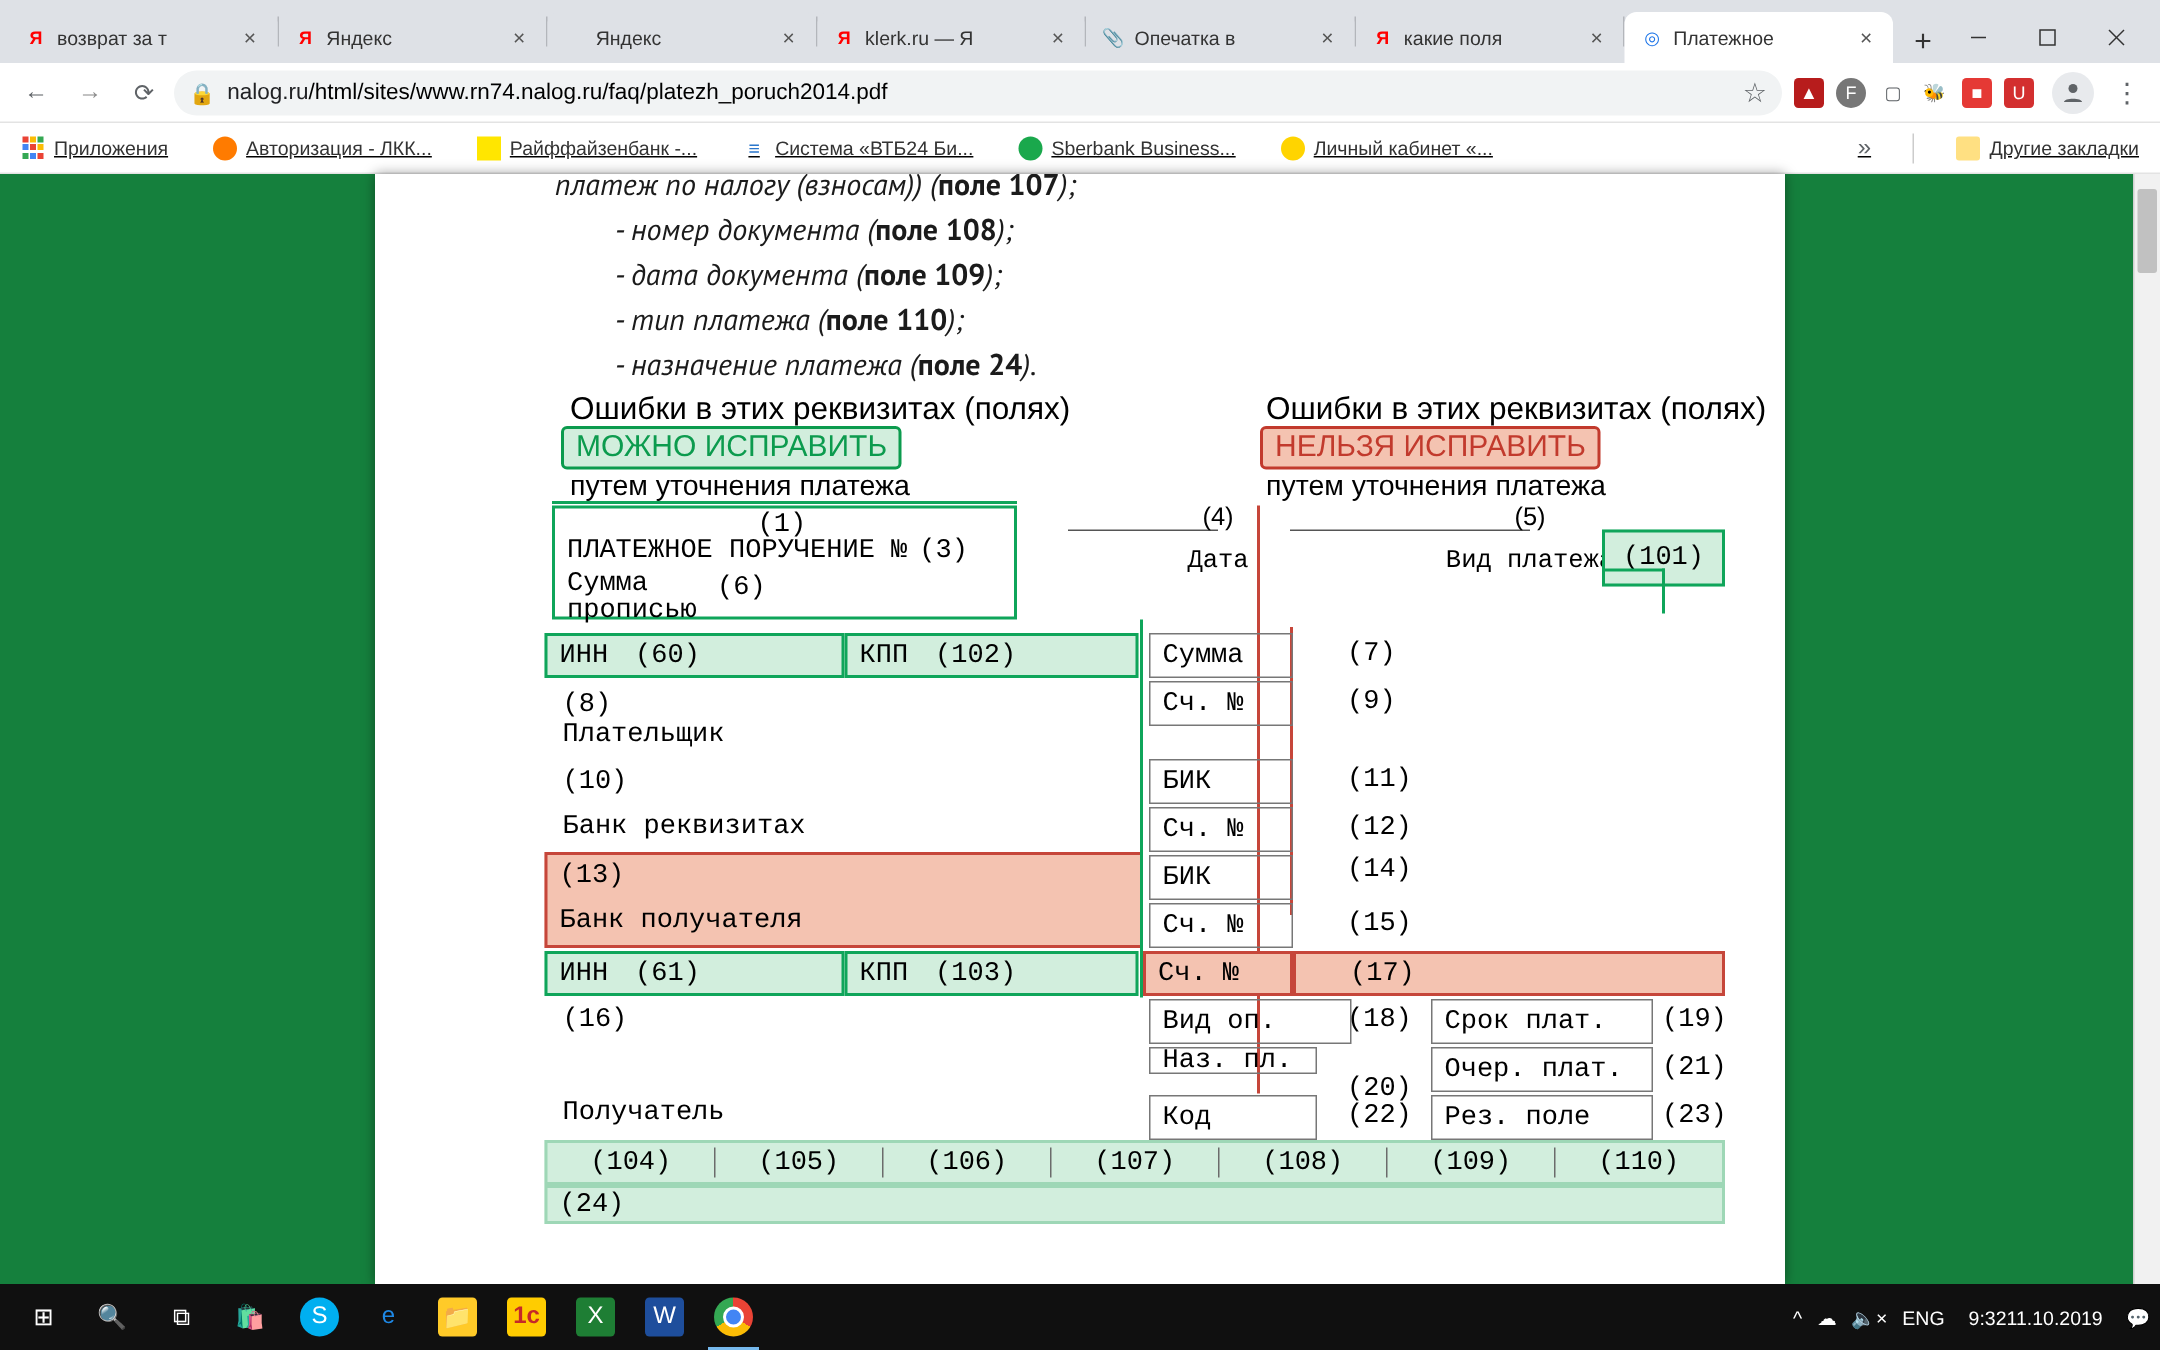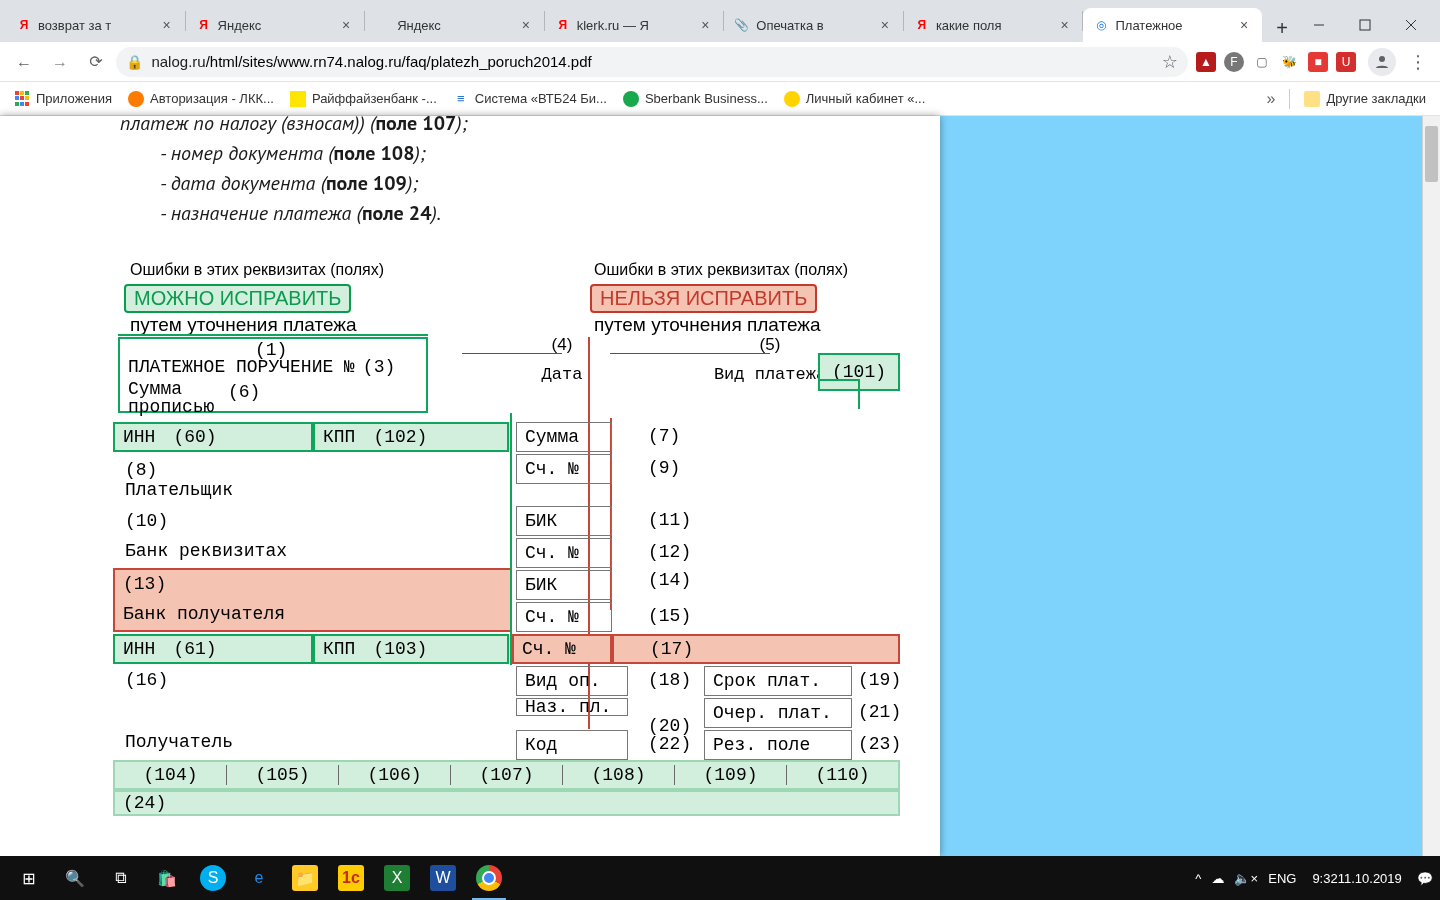--- a/index.html
+++ b/index.html
@@ -31,38 +31,38 @@
   .secure { color: #5f6367; font-size: 14px; }
   .url { white-space: nowrap; overflow: hidden; }
   .url .host { color: #202124; }
   .url .path { color: #000000; }
   .star { color: #5f6367; font-size: 18px; margin-left: auto; }
   .ext-icons { display: flex; gap: 8px; align-items: center; margin: 0 4px; }
   .ext { width: 20px; height: 20px; display: inline-flex; align-items: center; justify-content: center; border-radius: 3px; font-size: 12px; }
   .avatar { width: 28px; height: 28px; border-radius: 50%; background: #e8eaed; color: #5f6367; display: flex; align-items: center; justify-content: center; margin: 0 4px; }
   .menu-dots { width: 28px; height: 28px; display: flex; align-items: center; justify-content: center; color: #5f6367; font-size: 18px; }
 
-  .bookmarks { display: flex; align-items: center; height: 34px; background: #fff; border-bottom: 1px solid #e3e3e3; padding: 0 8px; gap: 4px; }
+  .bookmarks { display: flex; align-items: center; height: 34px; background: #fff; border-bottom: 1px solid #e3e3e3; padding: 0 8px; gap: 18px; text-decoration: underline; }
   .bm { display: flex; align-items: center; gap: 6px; padding: 2px 6px; border-radius: 4px; font-size: 13px; color: #333; white-space: nowrap; }
   .bm .favicon { width: 16px; height: 16px; display: inline-flex; align-items: center; justify-content: center; }
   .bm-spacer { flex: 1; }
   .bm-chevron { color: #5f6367; padding: 0 6px; }
   .bm-sep { width: 1px; height: 20px; background: #ccc; margin: 0 4px; }
 
   
-  .viewer { position: relative; height: calc(900px - 42px - 40px - 34px - 44px); background: #7dd3fc; display: flex; justify-content: flex-start; }
+  .viewer { position: relative; height: calc(900px - 42px - 40px - 34px - 44px); background: #15803d; display: flex; justify-content: center; }
   .page { width: 940px; height: 100%; background: #fff; position: relative; box-shadow: 0 0 8px rgba(0,0,0,.4); overflow: hidden; }
   .scrollbar { position: absolute; right: 0; top: 0; bottom: 0; width: 18px; background: #f1f1f1; border-left: 1px solid #d0d0d0; }
   .scroll-thumb { position: absolute; left: 2px; right: 2px; top: 10px; height: 56px; background: #c1c1c1; border-radius: 2px; }
 
   
   .doc-text { position: absolute; left: 120px; top: -8px; font-style: italic; font-size: 20px; line-height: 30px; color: #1b1b1b; font-family: "PT Sans", Arial, sans-serif; }
   .doc-text .b { font-weight: 700; font-style: normal; }
 
-  .section-label { position: absolute; font-size: 16px; color: #000; }
+  .section-label { position: absolute; font-size: 21px; color: #000; }
   .badge { position: absolute; border: 2px solid; border-radius: 4px; padding: 1px 8px; font-size: 20px; }
   .badge.green { border-color: #0c9b4e; color: #0c9b4e; background: #d2eedd; }
   .badge.red   { border-color: #c23a2d; color: #c23a2d; background: #f4c3b1; }
   .sub-label { position: absolute; font-size: 19px; color: #000; }
 
   .mono { font-family: "Courier New", monospace; font-size: 18px; }
   .cell { position: absolute; display: flex; align-items: center; padding: 0 8px; }
   .bGreen  { border: 2px solid #0fa55a; }
   .bGreenL { border: 2px solid #9ed7b6; }
   .bRed    { border: 2px solid #c6463a; }
@@ -223,20 +223,21 @@
   </div>
 </div>
 
 <div class="viewer">
   <div class="page">
 
     <div class="doc-text">
       <div><span>платеж по налогу (взносам)) (</span><span class="b">поле 107</span><span>);</span></div>
       <div style="padding-left:40px"><span>- номер документа (</span><span class="b">поле 108</span><span>);</span></div>
       <div style="padding-left:40px"><span>- дата документа (</span><span class="b">поле 109</span><span>);</span></div>
+      <div style="padding-left:40px"><span>- тип платежа (</span><span class="b">поле 110</span><span>);</span></div>
       <div style="padding-left:40px"><span>- назначение платежа (</span><span class="b">поле 24</span><span>).</span></div>
     </div>
 
     <div class="section-label" style="left:130px; top:145px">Ошибки в этих реквизитах (полях)</div>
     <div class="badge green" style="left:124px; top:168px">МОЖНО ИСПРАВИТЬ</div>
     <div class="sub-label" style="left:130px; top:198px">путем уточнения платежа</div>
 
     <div class="section-label" style="left:594px; top:145px">Ошибки в этих реквизитах (полях)</div>
     <div class="badge red" style="left:590px; top:168px">НЕЛЬЗЯ ИСПРАВИТЬ</div>
     <div class="sub-label" style="left:594px; top:198px">путем уточнения платежа</div>
@@ -304,21 +305,21 @@
         <span style="margin-right:18px">КПП</span>
         <span>(103)</span>
       </div>
     <div class="cell mono bRed fillOrange" style="left:512px; top:518px; width:100px; height:30px">Сч. №</div>
     <div class="cell mono bRed fillOrange" style="left:612px; top:518px; width:288px; height:30px">
         <span style="margin-left:28px">(17)</span>
       </div>
 
     <div class="free" style="left:125px; top:554px">(16)</div>
 
-    <div class="cell mono bGray" style="left:516px; top:550px; width:112px; height:30px">Вид оп.</div>
+    <div class="cell mono bGray" style="left:516px; top:550px; width:135px; height:30px">Вид оп.</div>
     <div class="free" style="left:648px; top:554px">(18)</div>
     <div class="cell mono bGray" style="left:704px; top:550px; width:148px; height:30px">Срок плат.</div>
     <div class="free" style="left:858px; top:554px">(19)</div>
 
     <div class="cell mono bGray" style="left:516px; top:582px; width:112px; height:18px">Наз. пл.</div>
     <div class="free" style="left:648px; top:600px">(20)</div>
     <div class="cell mono bGray" style="left:704px; top:582px; width:148px; height:30px">Очер. плат.</div>
     <div class="free" style="left:858px; top:586px">(21)</div>
 
     <div class="free" style="left:125px; top:616px">Получатель</div>

